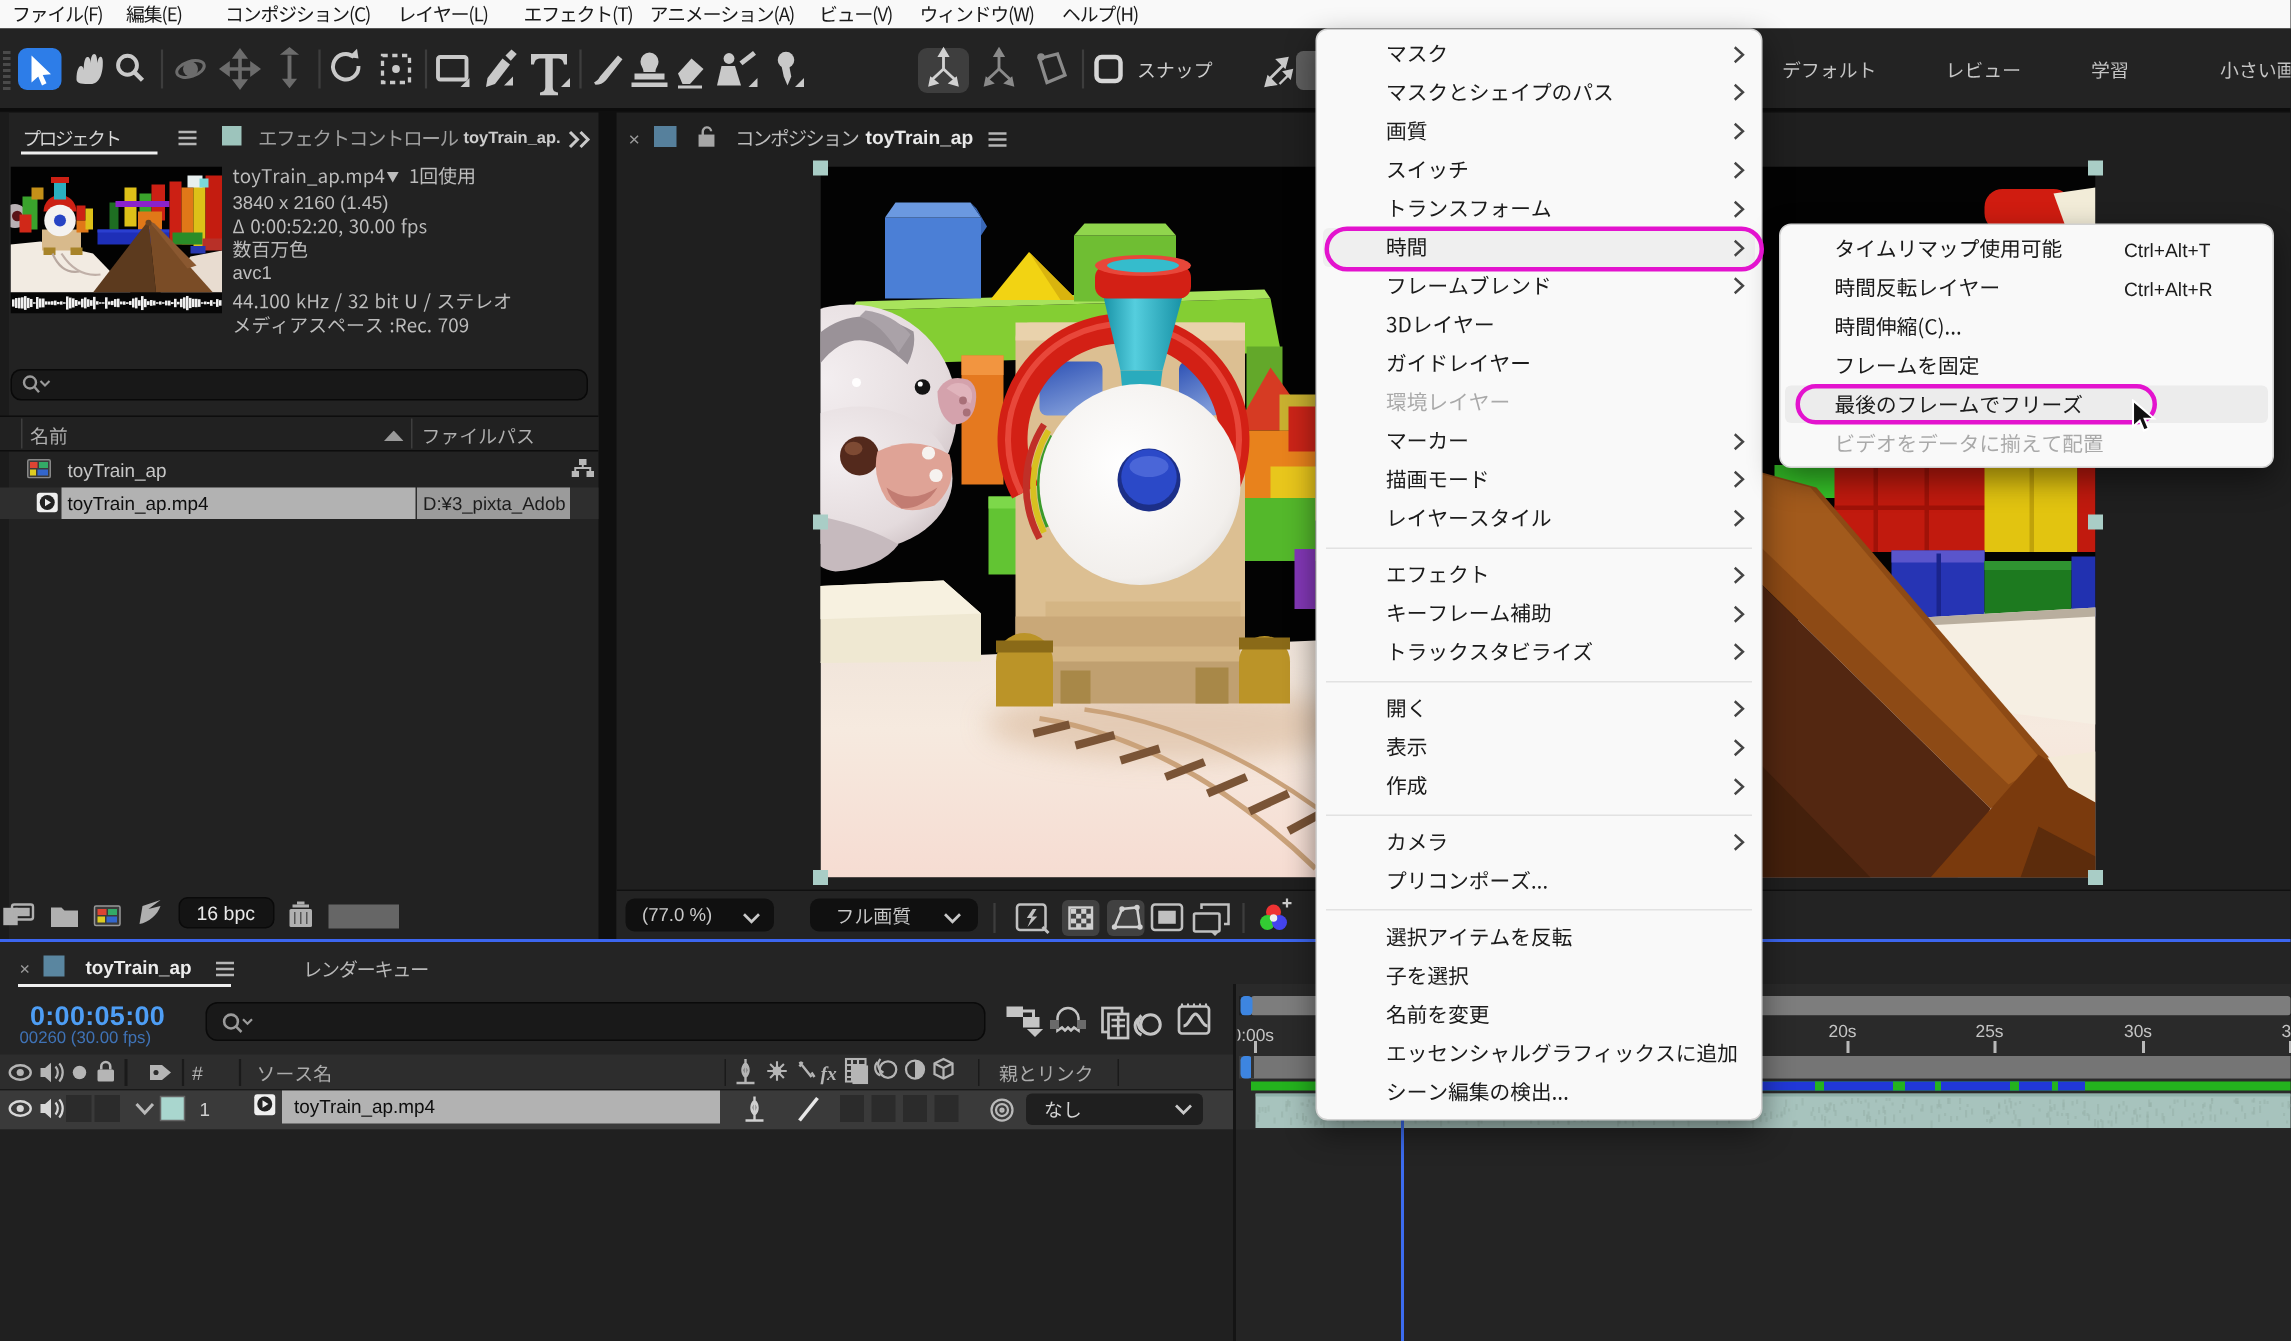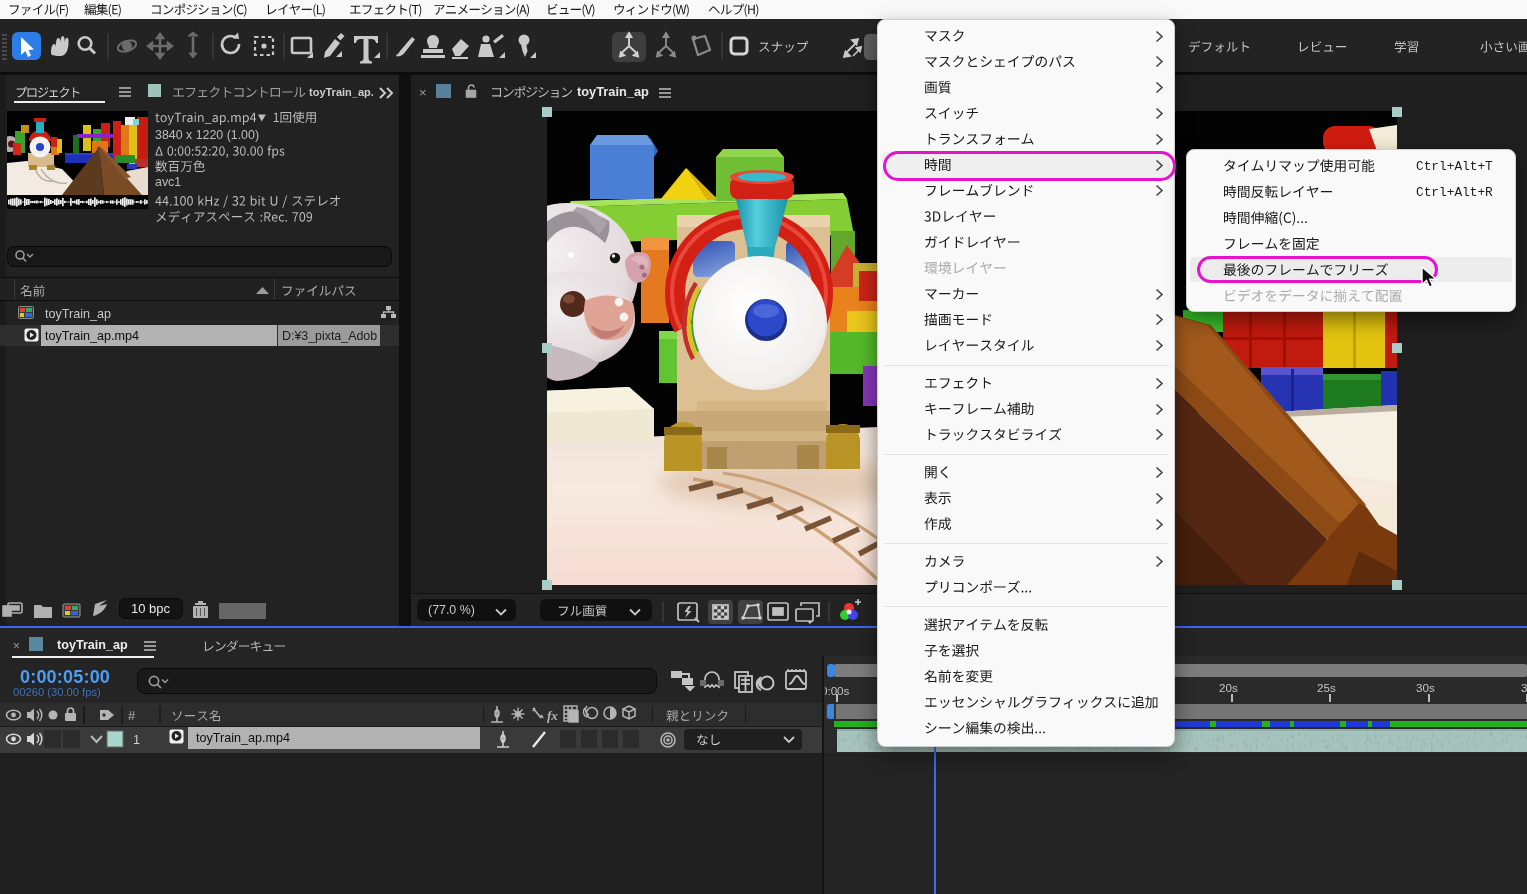--- a/index.html
+++ b/index.html
@@ -1,16 +1,16 @@
 <!DOCTYPE html>
 <html><head><meta charset="utf-8"><style>
 *{margin:0;padding:0;box-sizing:border-box}
 html,body{width:1527px;height:894px;overflow:hidden;background:#1d1d1d;
 font-family:"Liberation Sans",sans-serif;-webkit-font-smoothing:antialiased}
-.lt{position:absolute;white-space:pre;font-family:Liberation Mono, monospace}
+.lt{position:absolute;white-space:pre;font-family:Liberation Sans, sans-serif}
 </style></head><body>
 <div style="position:absolute;left:0px;top:0px;width:1527px;height:19px;background:#f9f9f9;"></div>
 <div style="position:absolute;left:0px;top:19px;width:1527px;height:55px;background:#232323;border-bottom:2px solid #0c0c0c;"></div>
 <div style="position:absolute;left:2px;top:32px;width:5px;height:28px;background:repeating-linear-gradient(#232323 0 2px,#4a4a4a 2px 4px);"></div>
 <svg style="position:absolute;left:0;top:19px" width="900" height="55" viewBox="0 0 900 55">
     <rect x="12" y="13" width="29" height="28" rx="6" fill="#2d7de8"></rect>
     <path d="M21 18 L21 36 L25.5 32 L28 38 L31 36.5 L28.5 31 L34 30.5 Z" fill="#fff"></path>
     <path d="M51 34 c0-6 1.5-9 3-9 1 0 1.8 1 1.8 3 0-6 1-9 2.5-9 1.2 0 2 1.2 2 4 0.3-4 1.2-6 2.5-6 1.3 0 2 2 2 6 0.5-3 1.3-4.5 2.4-4.2 1.2 0.3 1.6 2.5 1.3 6.2 -0.4 5 -2 12 -8 12 -5 0-9.5 0-9.5-3z" fill="#c9c9c9"></path>
     <circle cx="85" cy="24.5" r="6.3" fill="none" stroke="#c9c9c9" stroke-width="2.6"></circle>
     <line x1="89.5" y1="29" x2="95" y2="34.5" stroke="#c9c9c9" stroke-width="3"></line>
@@ -216,21 +216,21 @@
     <rect x="123" y="4.2" width="1.7" height="5.6" fill="#f0f0f0"></rect>
     <rect x="125" y="4.5" width="1.7" height="5.1" fill="#f0f0f0"></rect>
     <rect x="127" y="6.5" width="1.7" height="1.0" fill="#f0f0f0"></rect>
     <rect x="129" y="6.0" width="1.7" height="1.9" fill="#f0f0f0"></rect>
     <rect x="131" y="6.3" width="1.7" height="1.4" fill="#f0f0f0"></rect>
     <rect x="133" y="5.1" width="1.7" height="3.8" fill="#f0f0f0"></rect>
     <rect x="135" y="6.5" width="1.7" height="1.0" fill="#f0f0f0"></rect>
     <rect x="137" y="4.4" width="1.7" height="5.2" fill="#f0f0f0"></rect>
     <rect x="139" y="5.1" width="1.7" height="3.7" fill="#f0f0f0"></rect>
   </svg>
-<div style="position:absolute;left:155px;top:128px;font:12.4px &quot;Liberation Sans&quot;;color:#bdbdbd;">3840 x 1220 (1.00)</div>
+<div style="position:absolute;left:155px;top:128px;font:12.4px &quot;Liberation Sans&quot;;color:#bdbdbd;">3840 x 2160 (1.45)</div>
 <div style="position:absolute;left:155px;top:174.5px;font:12.4px &quot;Liberation Sans&quot;;color:#bdbdbd;">avc1</div>
 <div style="position:absolute;left:7px;top:246px;width:385px;height:21px;background:#181818;border:1px solid #090909;border-radius:7px;"></div>
 <svg style="position:absolute;left:14px;top:249px" width="20" height="15">
     <circle cx="6" cy="6" r="4" fill="none" stroke="#9a9a9a" stroke-width="1.6"></circle>
     <line x1="9" y1="9" x2="12" y2="12.5" stroke="#9a9a9a" stroke-width="1.6"></line>
     <path d="M13 6l3 3 3-3" fill="none" stroke="#9a9a9a" stroke-width="1.4" transform="translate(0,-1)"></path>
   </svg>
 <div style="position:absolute;left:0px;top:277px;width:399px;height:24px;background:#212121;border-top:1px solid #0d0d0d;border-bottom:1px solid #0d0d0d;"></div>
 <div style="position:absolute;left:14px;top:279px;width:1px;height:20px;background:#3e3e3e;"></div>
 <svg style="position:absolute;left:256px;top:287px" width="13" height="7">
@@ -282,21 +282,21 @@
       <rect x="193" y="8" width="15" height="12" rx="1"></rect>
       <rect x="195" y="5" width="11" height="2"></rect>
       <rect x="198" y="3" width="5" height="2"></rect>
       <line x1="196.5" y1="10" x2="196.5" y2="18" stroke="#555"></line>
       <line x1="200.5" y1="10" x2="200.5" y2="18" stroke="#555"></line>
       <line x1="204.5" y1="10" x2="204.5" y2="18" stroke="#555"></line>
     </g>
     <rect x="219" y="5" width="47" height="16" fill="#666"></rect>
   </svg>
 <div style="position:absolute;left:119px;top:598px;width:64px;height:21px;background:#141414;border:1px solid #0a0a0a;border-radius:6px;"></div>
-<div style="position:absolute;left:131px;top:601px;font:13px &quot;Liberation Sans&quot;;color:#e8e8e8;">10 bpc</div>
+<div style="position:absolute;left:131px;top:601px;font:13px &quot;Liberation Sans&quot;;color:#e8e8e8;">16 bpc</div>
 <div style="position:absolute;left:411px;top:75px;width:1116px;height:551px;background:#1f1f1f;"></div>
 <div style="position:absolute;left:419px;top:85px;font:13px &quot;Liberation Sans&quot;;color:#9a9a9a;">×</div>
 <div style="position:absolute;left:436px;top:84px;width:15px;height:14px;background:#56809c;"></div>
 <svg style="position:absolute;left:464px;top:84px" width="15" height="14">
     <g fill="none" stroke="#a6a6a6" stroke-width="1.6">
       <rect x="2.5" y="6.5" width="9" height="6.5" fill="#a6a6a6"></rect>
       <path d="M4.5 6.5V4a2.8 2.8 0 0 1 5.6-.5"></path>
     </g>
   </svg>
 <div style="position:absolute;left:577px;top:84px;font:bold 12.8px &quot;Liberation Sans&quot;;color:#e8e8e8;">toyTrain_ap</div>

